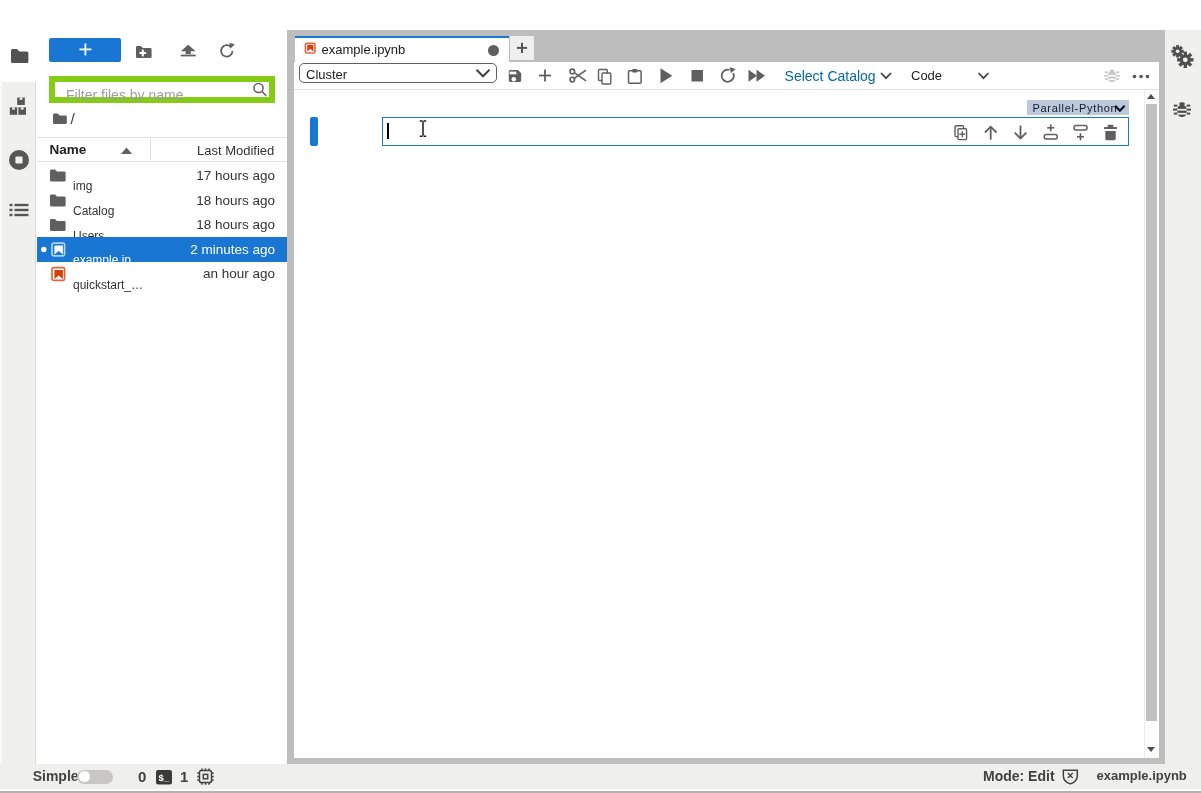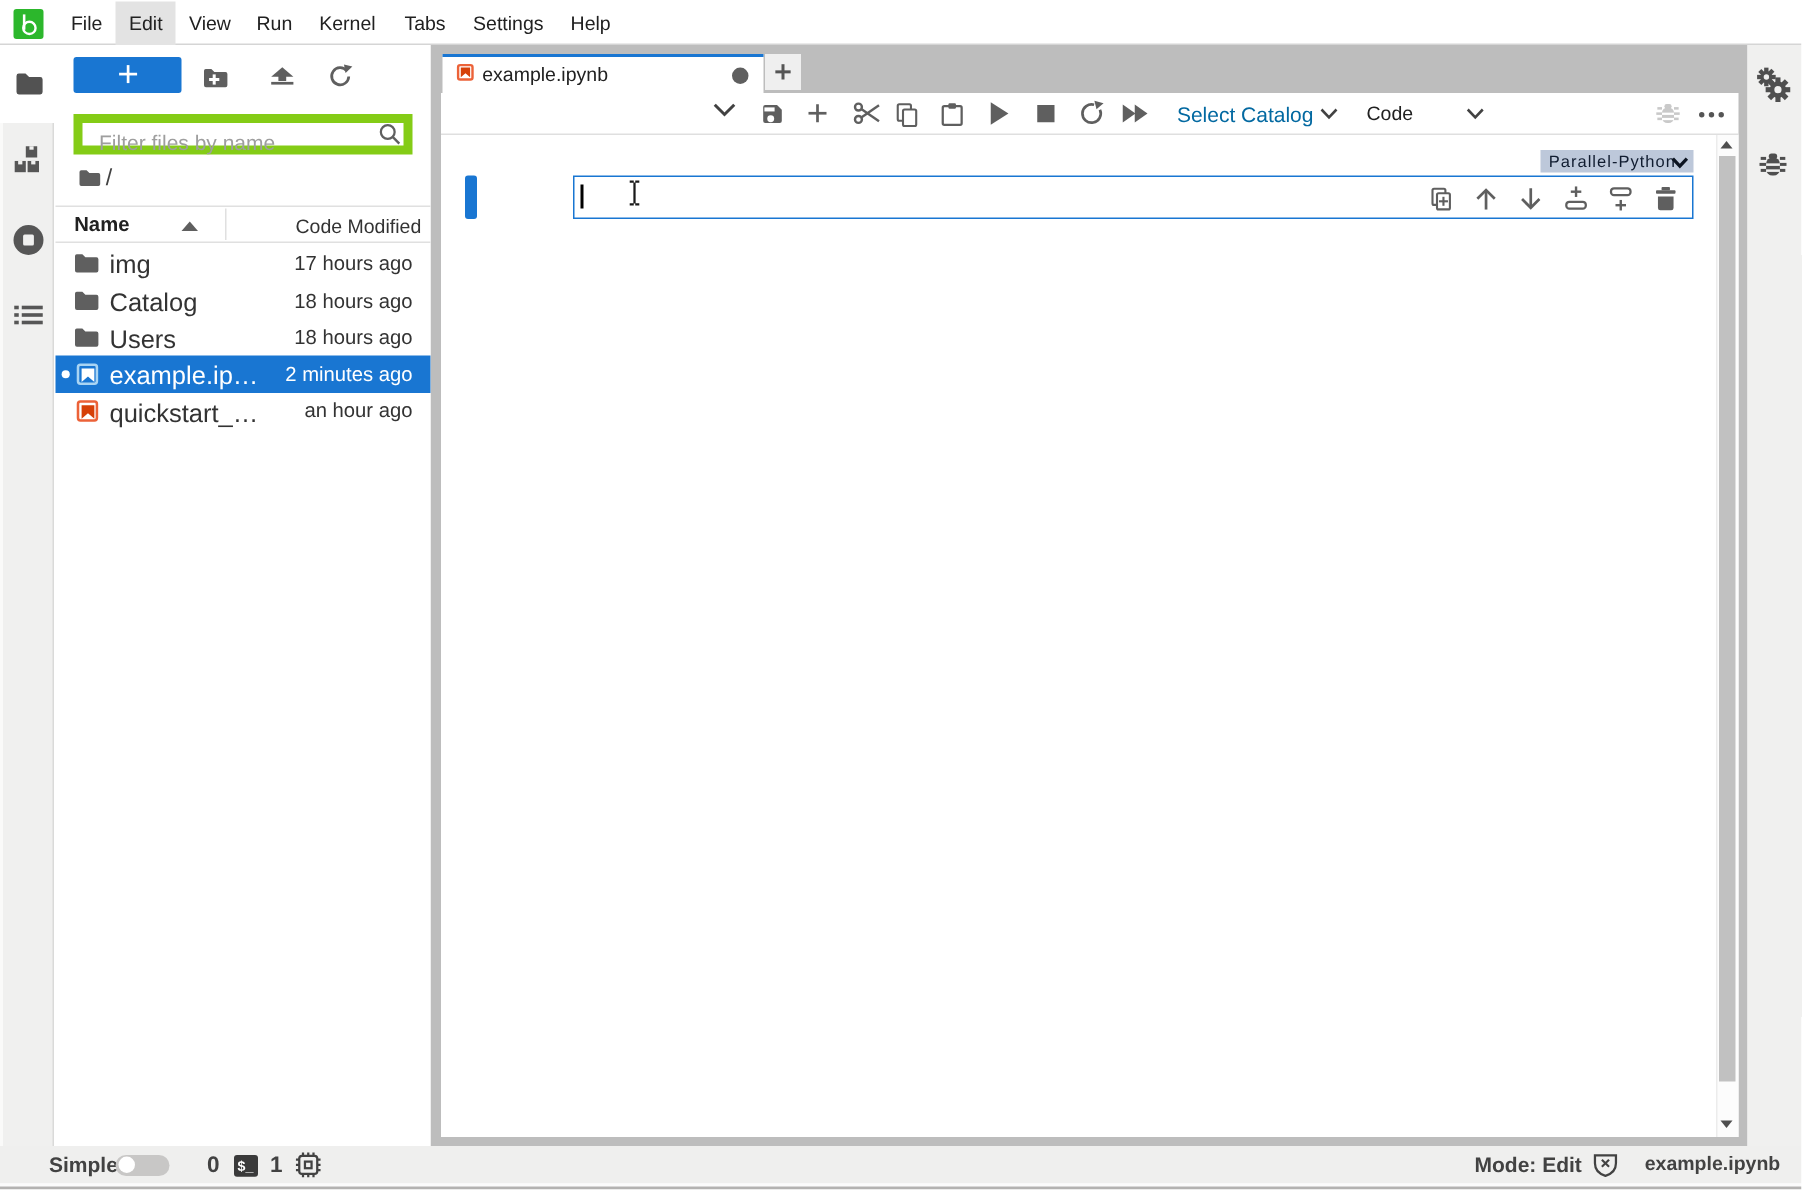--- a/index.html
+++ b/index.html
@@ -20,21 +20,21 @@
   #lstrip-active { position:absolute; left:0; top:30px; width:37px; height:52px; background:#fff; }
   
   #sidebar { position:absolute; left:37px; top:30px; width:250px; height:734px; background:#fff; }
   #newbtn { position:absolute; left:49px; top:38px; width:72px; height:24px; background:#1976d2;
     border-radius:2px; }
   #filter { position:absolute; left:49px; top:76px; width:226px; height:27px; border:6px solid #84cc16;
     background:#fff; }
   #filter span { position:absolute; left:11px; top:5px; font-size:14px; color:#9e9e9e; }
   .hline { position:absolute; height:1px; background:#e0e0e0; }
   .row { position:absolute; left:0; width:250px; height:25px; }
-  .rowname { position:absolute; left:36px; top:4px; font-size:17px; color:#333; }
+  .rowname { position:absolute; left:36px; top:16px; font-size:12px; color:#333; }
   .rowtime { position:absolute; right:12px; top:4.5px; font-size:13.5px; color:#333; }
   
   #dock { position:absolute; left:287px; top:30px; width:878px; height:734px; background:#bdbdbd; }
   #tab1 { position:absolute; left:294.7px; top:35.7px; width:214.7px; height:26.3px; background:#fff;
     border-top:2px solid #1976d2; }
   #tabplus { position:absolute; left:509.6px; top:35.7px; width:24.1px; height:24px; background:#efefef; }
   #toolbar { position:absolute; left:294px; top:62px; width:865px; height:28px; background:#fff;
     border-bottom:1px solid #dfdfdf; }
   #cluster { position:absolute; left:299px; top:63px; width:198px; height:20px; border:1px solid #5f5f5f;
     border-radius:5px; background:#fff; }
@@ -65,36 +65,20 @@
   #toggle .knob { position:absolute; left:2px; top:1.2px; width:11px; height:11px; border-radius:50%;
     background:#fff; }
   #botwhite { position:absolute; left:0; top:789px; width:1201px; height:2px; background:#fbfbfb; }
   #botgray { position:absolute; left:0; top:791px; width:1201px; height:2px; background:#b3b2b1; }
   svg { position:absolute; overflow:visible; }
 </style>
 </head>
 <body>
 <div id="app">
 
-  <div id="menubar">
-    <div id="edit-hl"></div>
-    <div id="logo"></div>
-    <svg width="22" height="22" style="left:9px;top:6px" viewBox="0 0 22 22">
-      <line x1="7.1" y1="3.6" x2="7.1" y2="13.8" stroke="#fff" stroke-width="1.7"></line>
-      <circle cx="10.6" cy="12.6" r="4.1" fill="none" stroke="#fff" stroke-width="1.6"></circle>
-    </svg>
-    <div class="mitem" style="left:47.3px">File</div>
-    <div class="mitem" style="left:86px">Edit</div>
-    <div class="mitem" style="left:126px">View</div>
-    <div class="mitem" style="left:171px">Run</div>
-    <div class="mitem" style="left:212.8px">Kernel</div>
-    <div class="mitem" style="left:269.6px">Tabs</div>
-    <div class="mitem" style="left:315.4px">Settings</div>
-    <div class="mitem" style="left:380.4px">Help</div>
-  </div>
 
   <div id="dock"></div>
 
   <div id="lstrip"></div>
   <div class="abs" style="left:0;top:30px;width:1.5px;height:734px;background:#fafaf9;"></div>
   <div id="lstrip-active"></div>
   <svg id="strip-icons" width="40" height="740" style="left:0;top:30px" viewBox="0 0 40 740">
     <path fill="#525252" d="M12.6,19 h4.4 l2.4,2.4 h7.4 a1.6,1.6 0 0 1 1.6,1.6 v8.4 a1.6,1.6 0 0 1 -1.6,1.6 H12.6 A1.6,1.6 0 0 1 11,31.4 V20.6 A1.6,1.6 0 0 1 12.6,19 Z"></path>
     <g fill="#565656">
       <rect x="17.2" y="67.5" width="7.6" height="7.5"></rect>
@@ -161,21 +145,21 @@
     <polygon points="17.4,240.1 25.9,240.1 25.9,249.1 21.65,245.5 17.4,249.1" fill="#d64109"></polygon>
   </svg>
   <div id="filter">
       <span>Filter files by name</span>
     </div>
 
   <div class="abs" style="left:70.5px;top:110px;font-size:15.5px;color:#424242;">/</div>
 
   <div class="hline" style="left:37px;top:137px;width:250px;"></div>
   <div class="abs" style="left:49.5px;top:142px;font-size:13.5px;font-weight:bold;color:#212121;">Name</div>
-  <div class="abs" style="left:197px;top:143px;font-size:13px;color:#333;">Code Modified</div>
+  <div class="abs" style="left:197px;top:143px;font-size:13px;color:#333;">Last Modified</div>
   <div class="abs" style="left:150px;top:139px;width:1px;height:21px;background:#e0e0e0;"></div>
   <div class="hline" style="left:37px;top:161px;width:250px;"></div>
 
   <div class="row" style="left:37px;top:163px;">
       <span class="rowname">img</span>
       <span class="rowtime">17 hours ago</span>
     </div>
   <div class="row" style="left:37px;top:188px;">
       <span class="rowname">Catalog</span>
       <span class="rowtime">18 hours ago</span>
@@ -200,20 +184,23 @@
   </svg>
   <div class="abs" style="left:321.5px;top:41.5px;font-size:13px;color:#212121;">example.ipynb</div>
   <div class="abs" style="left:487.5px;top:45px;width:11px;height:11px;border-radius:50%;background:#5f5f5f;"></div>
   <div id="tabplus"></div>
   <svg width="14" height="14" style="left:516px;top:42px" viewBox="0 0 14 14">
     <line x1="0.9" y1="5.9" x2="11.1" y2="5.9" stroke="#555" stroke-width="2"></line>
     <line x1="6" y1="0.8" x2="6" y2="11" stroke="#555" stroke-width="2"></line>
   </svg>
 
   <div id="toolbar"></div>
+  <div id="cluster">
+      <span>Cluster</span>
+    </div>
   <svg id="tb-icons" width="880" height="40" style="left:287px;top:60px" viewBox="0 0 880 40">
 
     <polyline points="189.5,9.8 196,16.3 202.5,9.8" fill="none" stroke="#414141" stroke-width="2"></polyline>
 
     <path fill="#5f5f5f" d="M223.2,10 h7.8 l3.2,3.2 v7.4 a1.4,1.4 0 0 1 -1.4,1.4 h-9.6 a1.4,1.4 0 0 1 -1.4,-1.4 v-9.2 a1.4,1.4 0 0 1 1.4,-1.4 z"></path>
     <rect x="222.6" y="11.6" width="6.8" height="2.7" fill="#fff"></rect>
     <circle cx="226.8" cy="19.2" r="2.3" fill="#fff"></circle>
 
     <rect x="257.1" y="9.5" width="1.8" height="12" fill="#5f5f5f"></rect>
     <rect x="252" y="14.6" width="12" height="1.8" fill="#5f5f5f"></rect>

